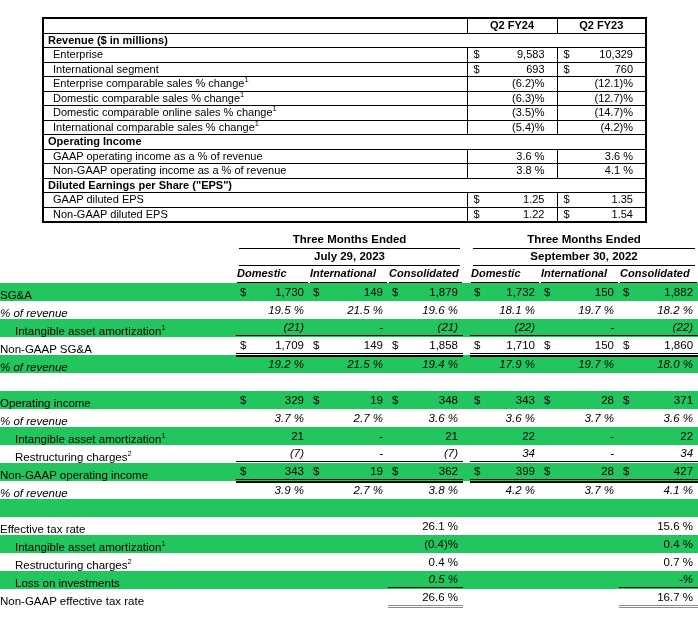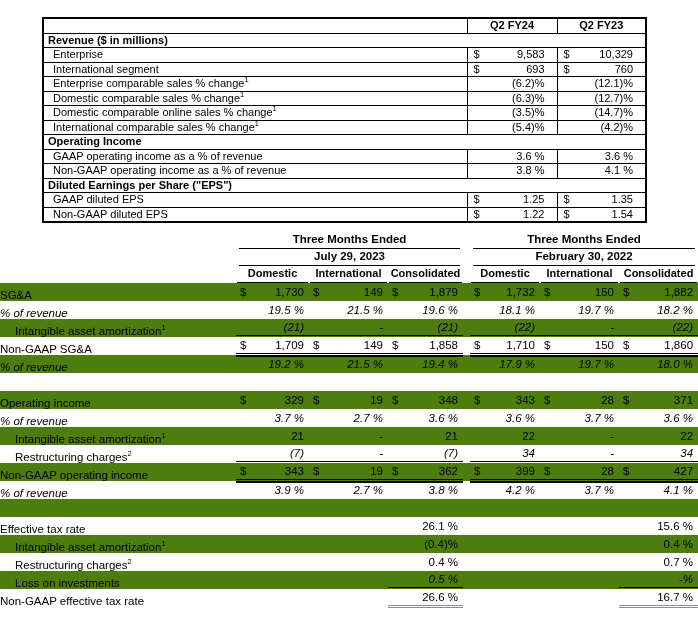--- a/index.html
+++ b/index.html
@@ -28,22 +28,22 @@
   .t1 .cur{min-width:1px;}
 
   
   table.t2{
     border-collapse:collapse;table-layout:fixed;
     width:698px;margin:9px 0 0 0;
   }
   table.t2 td{padding:0;height:18px;font-size:11.5px;vertical-align:bottom;white-space:nowrap;}
   .t2 thead td{height:17px;vertical-align:bottom;}
   .gu{font-weight:bold;text-align:center;border-bottom:1px solid #000;margin:0 3px;line-height:15px;padding-bottom:1px;}
-  .cu{font-weight:bold;text-align:center;border-bottom:1px solid #000;margin:0 1px;line-height:15px;font-size:11px;padding-bottom:1px;}
-  tr.shade{background:#4d7c0f;}
+  .cu{font-weight:bold;border-bottom:1px solid #000;margin:0 1px;line-height:15px;font-size:11px;padding-bottom:1px;font-style:italic;}
+  tr.shade{background:#22c55e;}
   tr.ital td{font-style:italic;}
   .dlbl{padding-left:6px;}
   .dlbl.ind{padding-left:15px;}
   .v{
     display:flex;justify-content:space-between;align-items:baseline;
     padding:0 5px 0 4px;line-height:16px;position:relative;margin-bottom:1px;
   }
   .v.u{border-bottom:1px solid #000;font-style:italic;}
   .v.dbl{border-bottom:1px solid #000;}
   .v.dbl::after{content:"";position:absolute;left:0;right:0;bottom:-4px;height:2.5px;background:#000;}
@@ -254,21 +254,21 @@
             <div class="gu">Three Months Ended</div>
           </td>
       </tr>
       <tr>
         <td></td>
         <td colspan="3">
             <div class="gu">July 29, 2023</div>
           </td>
         <td class="spc"></td>
         <td colspan="3">
-            <div class="gu">February 30, 2022</div>
+            <div class="gu">September 30, 2022</div>
           </td>
       </tr>
       <tr>
         <td></td>
         <td>
             <div class="cu">Domestic</div>
           </td>
         <td>
             <div class="cu">International</div>
           </td>

